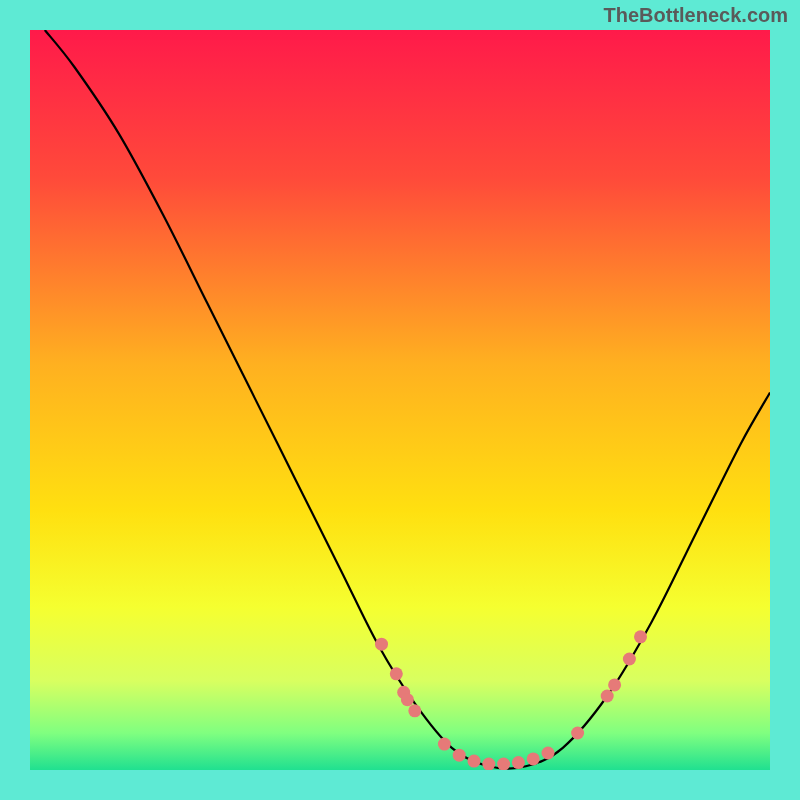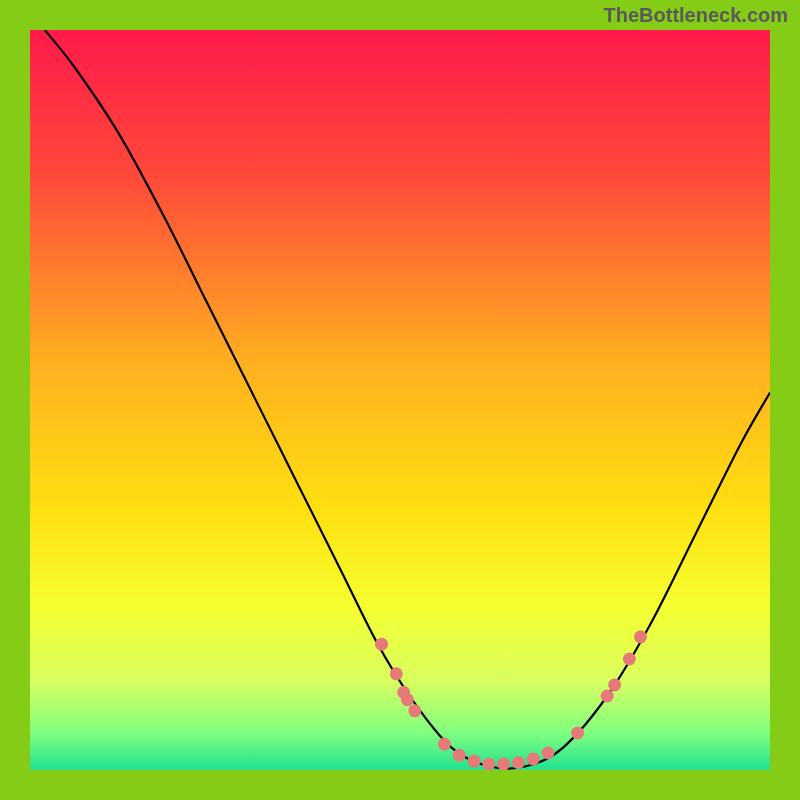--- a/index.html
+++ b/index.html
@@ -8,21 +8,21 @@
     background: #000;
     width: 800px;
     height: 800px;
     overflow: hidden;
     font-family: Arial, sans-serif;
   }
   .container {
     position: relative;
     width: 800px;
     height: 800px;
-    background: #84cc16;
+    background: #5eead4;
   }
   .watermark {
     position: absolute;
     top: 4px;
     right: 12px;
     color: #5a5a5a;
     font-size: 20px;
     font-weight: bold;
     z-index: 10;
   }

